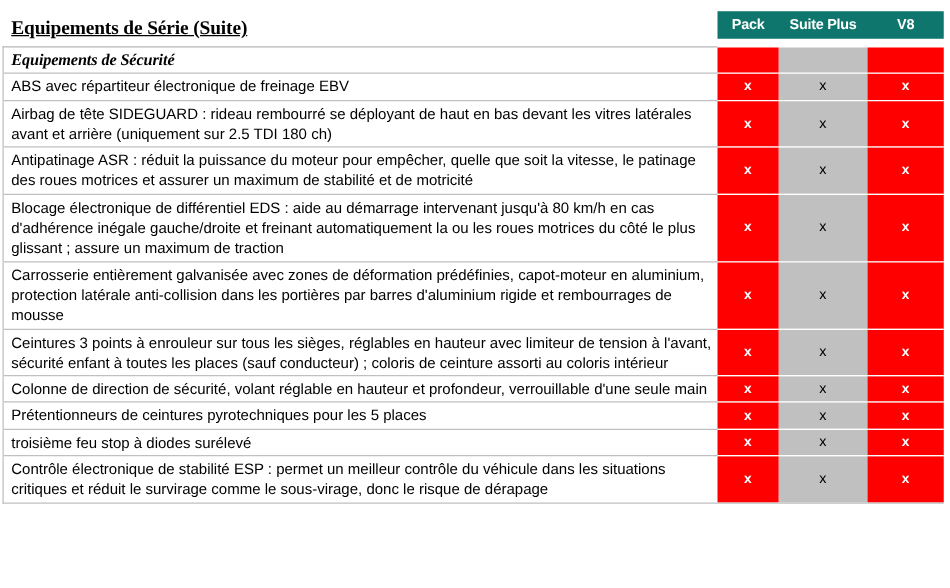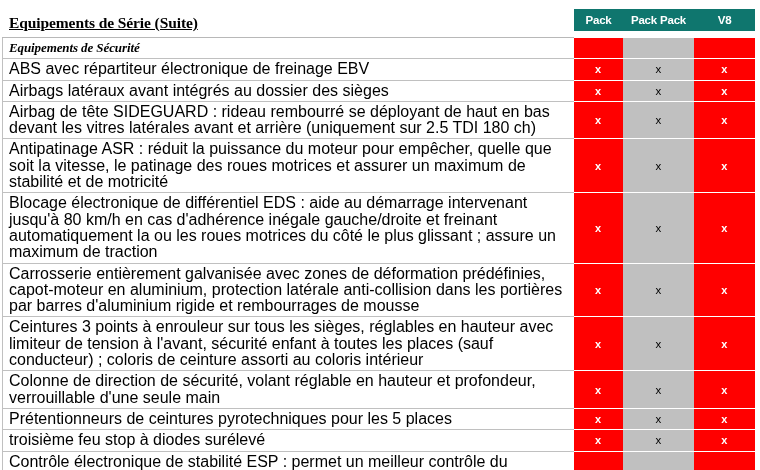--- a/index.html
+++ b/index.html
@@ -81,21 +81,21 @@
     vertical-align: top;
     border-top: 1px solid #c0c0c0;
   }
   tr.first-row > td { border-top: 1px solid #b8b8b8; }
   tr.last-row  > td { border-bottom: 1px solid #c0c0c0; }
 
   td.feature {
     width: 570px;
     padding: 2px 4px 2px 6px;
     font-family: "Liberation Sans", sans-serif;
-    font-size: 16px;
+    font-size: 12px;
     line-height: 16.3px;
     text-align: left;
     background: #ffffff;
     border-left: 1px solid #c0c0c0;
     box-sizing: border-box;
   }
   td.feature.section {
     font-weight: bold;
     font-style: italic;
     font-family: "Liberation Serif", "DejaVu Serif", serif;
@@ -125,45 +125,39 @@
 <body>
 
 <div id="page">
 
   <div class="title-row">
     <div class="page-title">Equipements de Série (Suite)</div>
   </div>
 
   <div class="col-header-bar">
     <div class="col-header-cell ch-pack">Pack</div>
-    <div class="col-header-cell ch-packplus">Pack Pack</div>
+    <div class="col-header-cell ch-packplus">Suite Plus</div>
     <div class="col-header-cell ch-v8">V8</div>
   </div>
 
   <table class="spec-table">
     <tbody id="table-body">
         <tr class="first-row">
           <td class="feature section">Equipements de Sécurité</td>
           <td class="mark col-pack"><span class="x-mark"></span></td>
           <td class="mark col-packplus"><span class="x-mark"></span></td>
           <td class="mark col-v8"><span class="x-mark"></span></td>
         </tr>
         <tr>
           <td class="feature">ABS avec répartiteur électronique de freinage EBV</td>
           <td class="mark col-pack"><span class="x-mark">x</span></td>
           <td class="mark col-packplus"><span class="x-mark">x</span></td>
           <td class="mark col-v8"><span class="x-mark">x</span></td>
         </tr>
         <tr>
-          <td class="feature">Airbags latéraux avant intégrés au dossier des sièges</td>
-          <td class="mark col-pack"><span class="x-mark">x</span></td>
-          <td class="mark col-packplus"><span class="x-mark">x</span></td>
-          <td class="mark col-v8"><span class="x-mark">x</span></td>
-        </tr>
-        <tr>
           <td class="feature">Airbag de tête SIDEGUARD : rideau rembourré se déployant de haut en bas devant les vitres latérales avant et arrière (uniquement sur 2.5 TDI 180 ch)</td>
           <td class="mark col-pack"><span class="x-mark">x</span></td>
           <td class="mark col-packplus"><span class="x-mark">x</span></td>
           <td class="mark col-v8"><span class="x-mark">x</span></td>
         </tr>
         <tr>
           <td class="feature">Antipatinage ASR : réduit la puissance du moteur pour empêcher, quelle que soit la vitesse, le patinage des roues motrices et assurer un maximum de stabilité et de motricité</td>
           <td class="mark col-pack"><span class="x-mark">x</span></td>
           <td class="mark col-packplus"><span class="x-mark">x</span></td>
           <td class="mark col-v8"><span class="x-mark">x</span></td>

